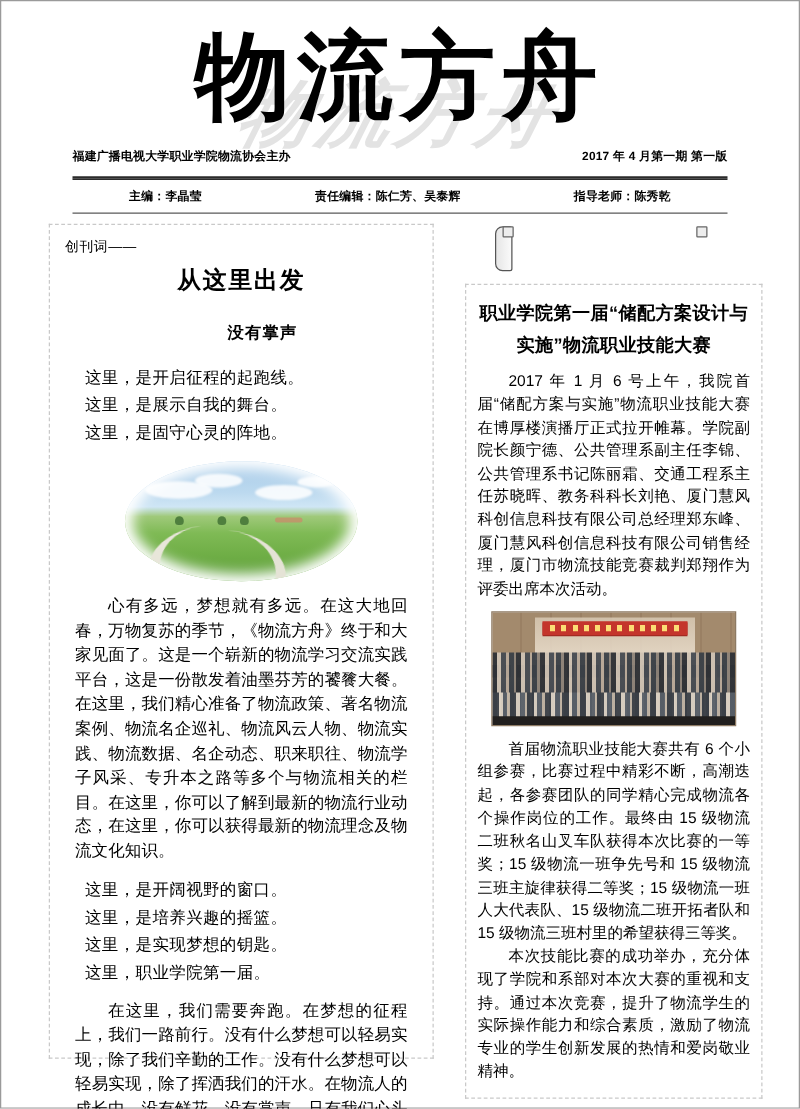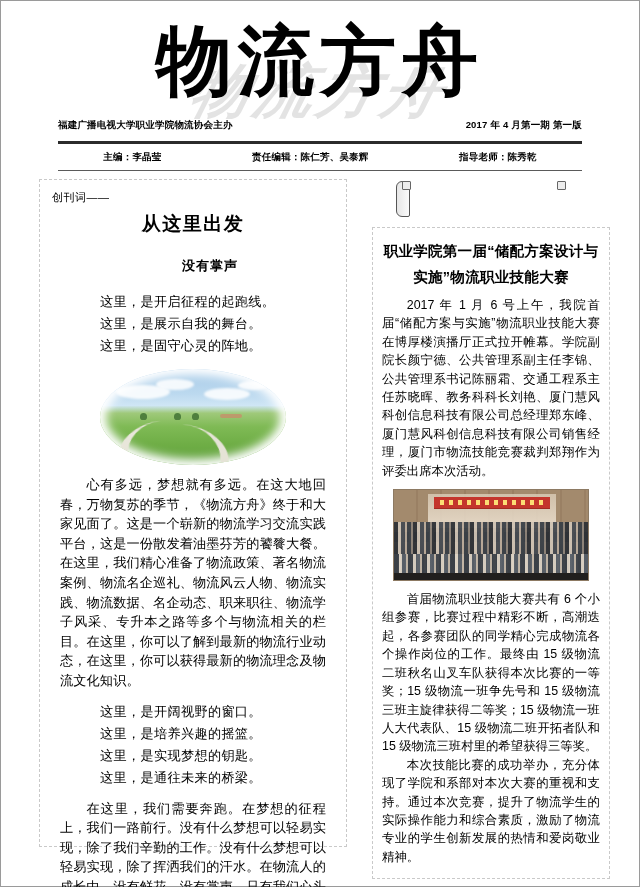--- a/index.html
+++ b/index.html
@@ -137,21 +137,21 @@
   .byline-left {
     text-align: center;
     font-size: 13px;
     font-weight: bold;
     letter-spacing: 1px;
     margin: 0 0 16px 34px;
   }
   .verse {
     font-size: 13.2px;
     line-height: 22px;
-    margin-left: 50px;
+    margin-left: 18px;
     letter-spacing: 0.3px;
   }
   .verse div { white-space: nowrap; }
 
   .photo-oval {
     width: 186px;
     height: 96px;
     margin: 12px auto 8px auto;
     border-radius: 50% / 50%;
     overflow: hidden;
@@ -405,21 +405,21 @@
       </div>
 
       <div class="body-text">
         <p>心有多远，梦想就有多远。在这大地回春，万物复苏的季节，《物流方舟》终于和大家见面了。这是一个崭新的物流学习交流实践平台，这是一份散发着油墨芬芳的饕餮大餐。在这里，我们精心准备了物流政策、著名物流案例、物流名企巡礼、物流风云人物、物流实践、物流数据、名企动态、职来职往、物流学子风采、专升本之路等多个与物流相关的栏目。在这里，你可以了解到最新的物流行业动态，在这里，你可以获得最新的物流理念及物流文化知识。</p>
       </div>
 
       <div class="verse">
         <div>这里，是开阔视野的窗口。</div>
         <div>这里，是培养兴趣的摇篮。</div>
         <div>这里，是实现梦想的钥匙。</div>
-        <div>这里，是通往未来的桥梁。</div>
+        <div>这里，职业学院第一届。</div>
       </div>
 
       <div class="body-text">
         <p>在这里，我们需要奔跑。在梦想的征程上，我们一路前行。没有什么梦想可以轻易实现，除了我们辛勤的工作。没有什么梦想可以轻易实现，除了挥洒我们的汗水。在物流人的成长中，没有鲜花，没有掌声，只有我们心头永恒的信念。有一种力量，我们的指间悄然发酵。而这种力量让我们心潮澎湃，让我们热血沸腾，驱使我们不断寻求进步、实现梦想。</p>
 
       </div>
     </div>
 
     <div class="col-right">
 

